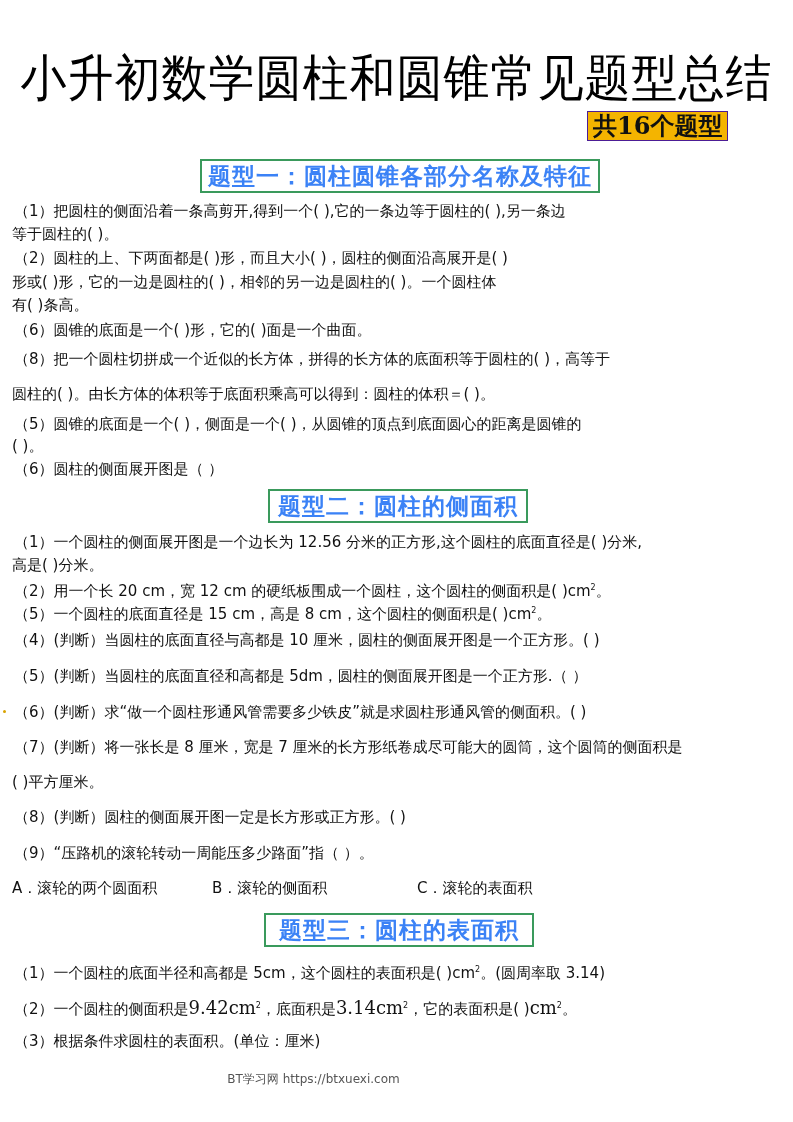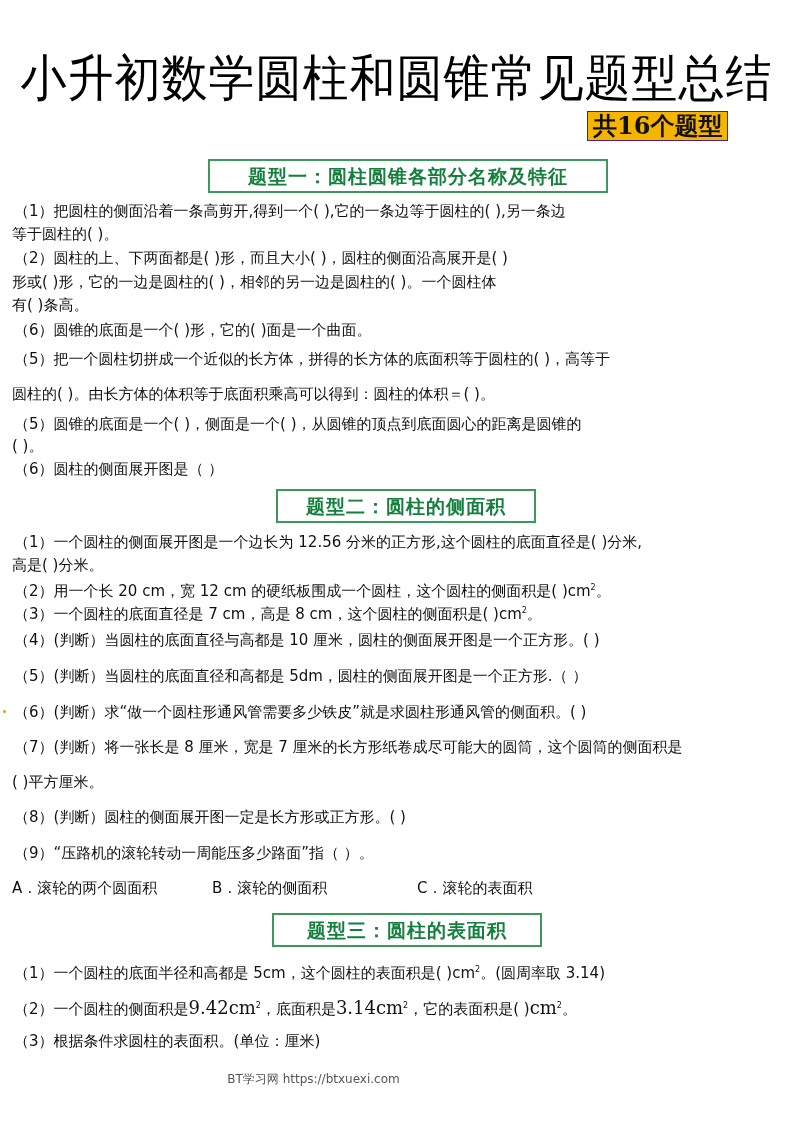--- a/index.html
+++ b/index.html
@@ -41,29 +41,28 @@
       font-size: 24px;
       line-height: 28px;
       font-weight: bold;
       color: #111;
       white-space: nowrap;
     }
     .section-header {
       position: absolute;
       border: 2px solid #3a9a5c;
       background: #ffffff;
-      color: #15803d;
-      font-size: 19px;
+      color: #3b82f6;
+      font-size: 23px;
       font-weight: bold;
       line-height: 30px;
       height: 30px;
       text-align: center;
       white-space: nowrap;
       letter-spacing: 1px;
-      margin-left: 8px;
     }
     .q {
       position: absolute;
       left: 14px;
       width: 770px;
       font-size: 15px;
       line-height: 24px;
       color: #111;
       white-space: nowrap;
     }
@@ -98,38 +97,38 @@
 
 <div class="q" style="top:199px;">（1）把圆柱的侧面沿着一条高剪开,得到一个(      ),它的一条边等于圆柱的(          ),另一条边</div>
 <div class="q" style="top:222px; left:12px;">等于圆柱的(     )。</div>
 
 <div class="q" style="top:246px;">（2）圆柱的上、下两面都是(          )形，而且大小(          )，圆柱的侧面沿高展开是(          )</div>
 <div class="q" style="top:270px; left:12px;">形或(          )形，它的一边是圆柱的(          )，相邻的另一边是圆柱的(          )。一个圆柱体</div>
 <div class="q" style="top:293px; left:12px;">有(          )条高。</div>
 
 <div class="q" style="top:318px;">（6）圆锥的底面是一个(          )形，它的(          )面是一个曲面。</div>
 
-<div class="q" style="top:347px;">（5）把一个圆柱切拼成一个近似的长方体，拼得的长方体的底面积等于圆柱的(          )，高等于</div>
+<div class="q" style="top:347px;">（8）把一个圆柱切拼成一个近似的长方体，拼得的长方体的底面积等于圆柱的(          )，高等于</div>
 <div class="q" style="top:382px; left:12px;">圆柱的(          )。由长方体的体积等于底面积乘高可以得到：圆柱的体积＝(          )。</div>
 
 <div class="q" style="top:412px;">（5）圆锥的底面是一个(       )，侧面是一个(       )，从圆锥的顶点到底面圆心的距离是圆锥的</div>
 <div class="q" style="top:434px; left:12px;">(      )。</div>
 
 <div class="q" style="top:457px;">（6）圆柱的侧面展开图是（          ）</div>
 
 <div class="section-header" style="left:268px; top:489px; width:256px;">题型二：圆柱的侧面积</div>
 
 <div class="q" style="top:530px;">（1）一个圆柱的侧面展开图是一个边长为 12.56 分米的正方形,这个圆柱的底面直径是(      )分米,</div>
 <div class="q" style="top:553px; left:12px;">高是(      )分米。</div>
 
 <div class="q" style="top:576px;">
   <span>（2）用一个长 20 cm，宽 12 cm 的硬纸板围成一个圆柱，这个圆柱的侧面积是(      )cm</span><sup>2</sup><span>。</span>
 </div>
 <div class="q" style="top:599px;">
-  <span>（3）一个圆柱的底面直径是 7 cm，高是 8 cm，这个圆柱的侧面积是(          )cm</span><sup>2</sup><span>。</span>
+  <span>（5）一个圆柱的底面直径是 15 cm，高是 8 cm，这个圆柱的侧面积是(          )cm</span><sup>2</sup><span>。</span>
 </div>
 
 <div class="q" style="top:628px;">（4）(判断）当圆柱的底面直径与高都是 10 厘米，圆柱的侧面展开图是一个正方形。(               )</div>
 <div class="q" style="top:664px;">（5）(判断）当圆柱的底面直径和高都是 5dm，圆柱的侧面展开图是一个正方形.（          ）</div>
 <div class="dot"></div>
 <div class="q" style="top:700px;">（6）(判断）求“做一个圆柱形通风管需要多少铁皮”就是求圆柱形通风管的侧面积。(               )</div>
 
 <div class="q" style="top:735px;">（7）(判断）将一张长是 8 厘米，宽是 7 厘米的长方形纸卷成尽可能大的圆筒，这个圆筒的侧面积是</div>
 <div class="q" style="top:770px; left:12px;">(          )平方厘米。</div>
 

